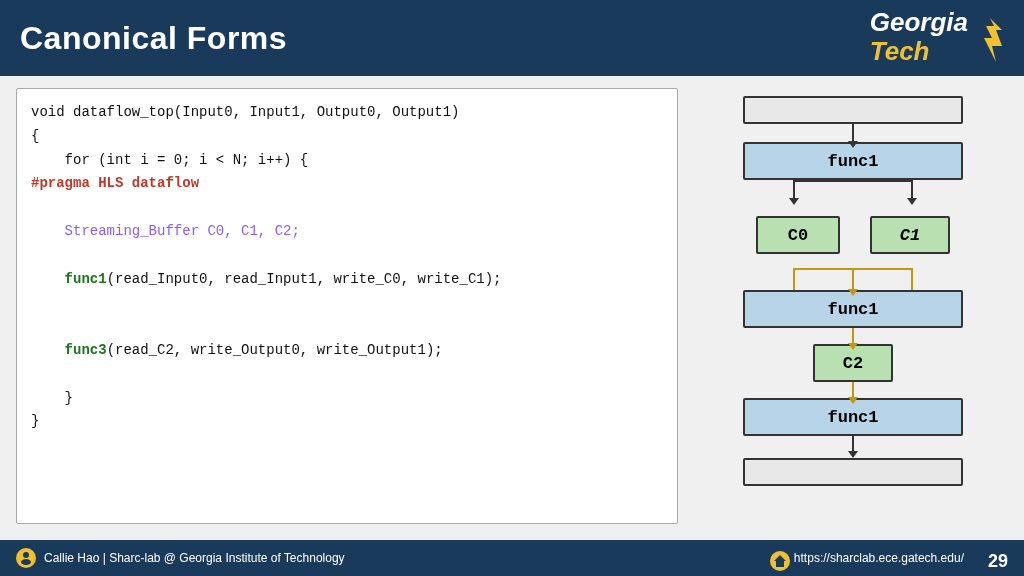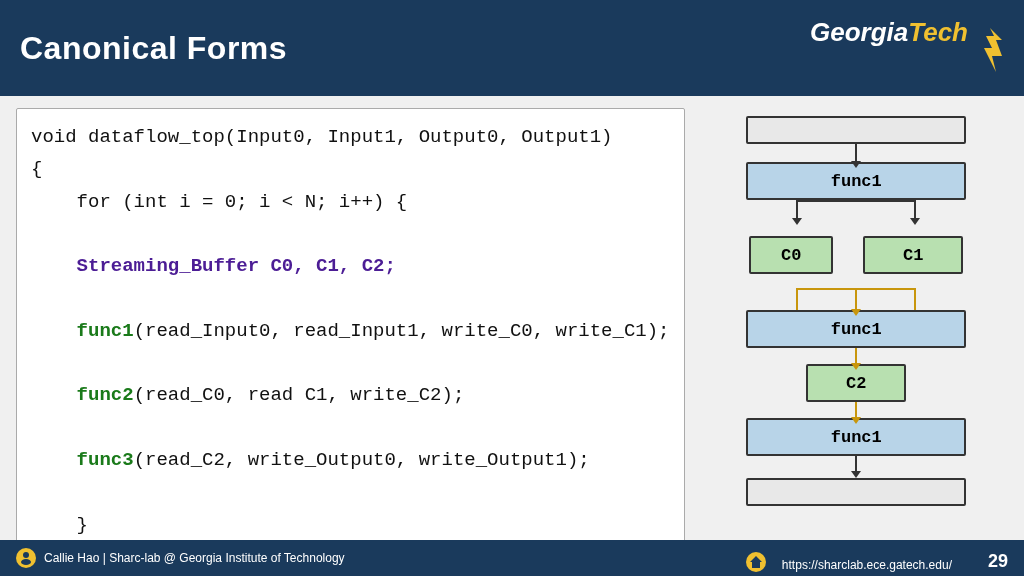--- a/index.html
+++ b/index.html
@@ -9,21 +9,21 @@
       background: #f0f0f0;
       font-family: Arial, sans-serif;
       overflow: hidden;
       position: relative;
     }
 
     
     #header {
       background: #1a3a5c;
       width: 100%;
-      height: 96px;
+      height: 76px;
       display: flex;
       align-items: center;
       justify-content: space-between;
       padding: 0 20px;
     }
     #header-title {
       color: white;
       font-size: 32px;
       font-weight: bold;
       letter-spacing: 0.5px;
@@ -58,31 +58,31 @@
     }
 
     
     #code-panel {
       flex: 1;
       background: white;
       border: 1.5px solid #aaa;
       border-radius: 2px;
       padding: 12px 14px;
       font-family: 'Courier New', monospace;
-      font-size: 19px;
+      font-size: 14px;
       line-height: 1.7;
     }
     .code-line {
       display: block;
       white-space: pre;
     }
     .code-normal { color: #111; }
     .code-pragma { color: #c0392b; font-weight: bold; }
     .code-func { color: #1a7a1a; font-weight: bold; }
-    .code-stream { color: #4c1d95; font-weight: bold; }
+    .code-stream { color: #8b5cf6; font-weight: normal; }
 
     
     #diagram-panel {
       width: 310px;
       display: flex;
       flex-direction: column;
       align-items: center;
       padding: 8px 0;
       gap: 0;
     }
@@ -115,22 +115,22 @@
       height: 38px;
       background: #b8d4e8;
       font-size: 17px;
     }
     .flow-box-channel {
       height: 38px;
       background: #b8e0b0;
       font-size: 17px;
     }
     .flow-box-c0 { width: 84px; }
-    .flow-box-c1 { width: 100px; }
-    .flow-box-c2 { width: 100px; }
+    .flow-box-c1 { width: 80px; font-style: italic; }
+    .flow-box-c2 { width: 80px; }
 
     .flow-row {
       display: flex;
       flex-direction: row;
       align-items: center;
       justify-content: center;
       gap: 30px;
       width: 100%;
     }
 
@@ -255,22 +255,22 @@
       height: 20px;
       background: #f0c030;
       border-radius: 50%;
       display: flex;
       align-items: center;
       justify-content: center;
       font-size: 10px;
     }
     .footer-right {
       display: flex;
-      align-items: flex-end;
-      gap: 16px;
+      align-items: flex-start;
+      gap: 4px;
       color: white;
       font-size: 12px;
       margin-top: 7px;
     }
     .footer-page {
       color: white;
       font-size: 18px;
       font-weight: bold;
     }
     .home-icon {
@@ -284,46 +284,46 @@
       font-size: 11px;
     }
   </style>
 </head>
 <body>
 
 <div id="header">
   <span id="header-title">Canonical Forms</span>
   <div id="logo-area">
     <div style="display:flex;align-items:flex-start;gap:8px;">
-      <div style="display:flex;flex-direction:row;align-items:flex-start;">
+      <div style="display:flex;flex-direction:column;align-items:flex-start;">
         <span class="logo-georgia">Georgia</span>
         <span class="logo-tech">Tech</span>
       </div>
       <div style="display:flex;flex-direction:column;justify-content:flex-end;height:60px;padding-bottom:4px;">
 
         <svg width="28" height="48" viewBox="0 0 28 48">
           <polygon points="14,2 26,14 20,14 26,30 16,30 20,46 8,22 16,22 10,10 18,10" fill="#f0c030"></polygon>
         </svg>
       </div>
     </div>
   </div>
 </div>
 
 <div id="main">
 
   <div id="code-panel">
     <span class="code-line code-normal">void dataflow_top(Input0, Input1, Output0, Output1)</span>
     <span class="code-line code-normal">{</span>
     <span class="code-line code-normal">    for (int i = 0; i &lt; N; i++) {</span>
+    <span class="code-line code-pragma">#pragma HLS dataflow</span>
     <span class="code-line">&nbsp;</span>
     <span class="code-line code-stream">    Streaming_Buffer C0, C1, C2;</span>
     <span class="code-line">&nbsp;</span>
     <span class="code-line"><span class="code-func">    func1</span><span class="code-normal">(read_Input0, read_Input1, write_C0, write_C1);</span></span>
     <span class="code-line">&nbsp;</span>
-    <span class="code-line"><span class="code-func">    func2</span><span class="code-normal">(read_C0, read C1, write_C2);</span></span>
     <span class="code-line">&nbsp;</span>
     <span class="code-line"><span class="code-func">    func3</span><span class="code-normal">(read_C2, write_Output0, write_Output1);</span></span>
     <span class="code-line">&nbsp;</span>
     <span class="code-line code-normal">    }</span>
     <span class="code-line code-normal">}</span>
   </div>
 
   <div id="diagram-panel">
     <div class="flow-container">
 

